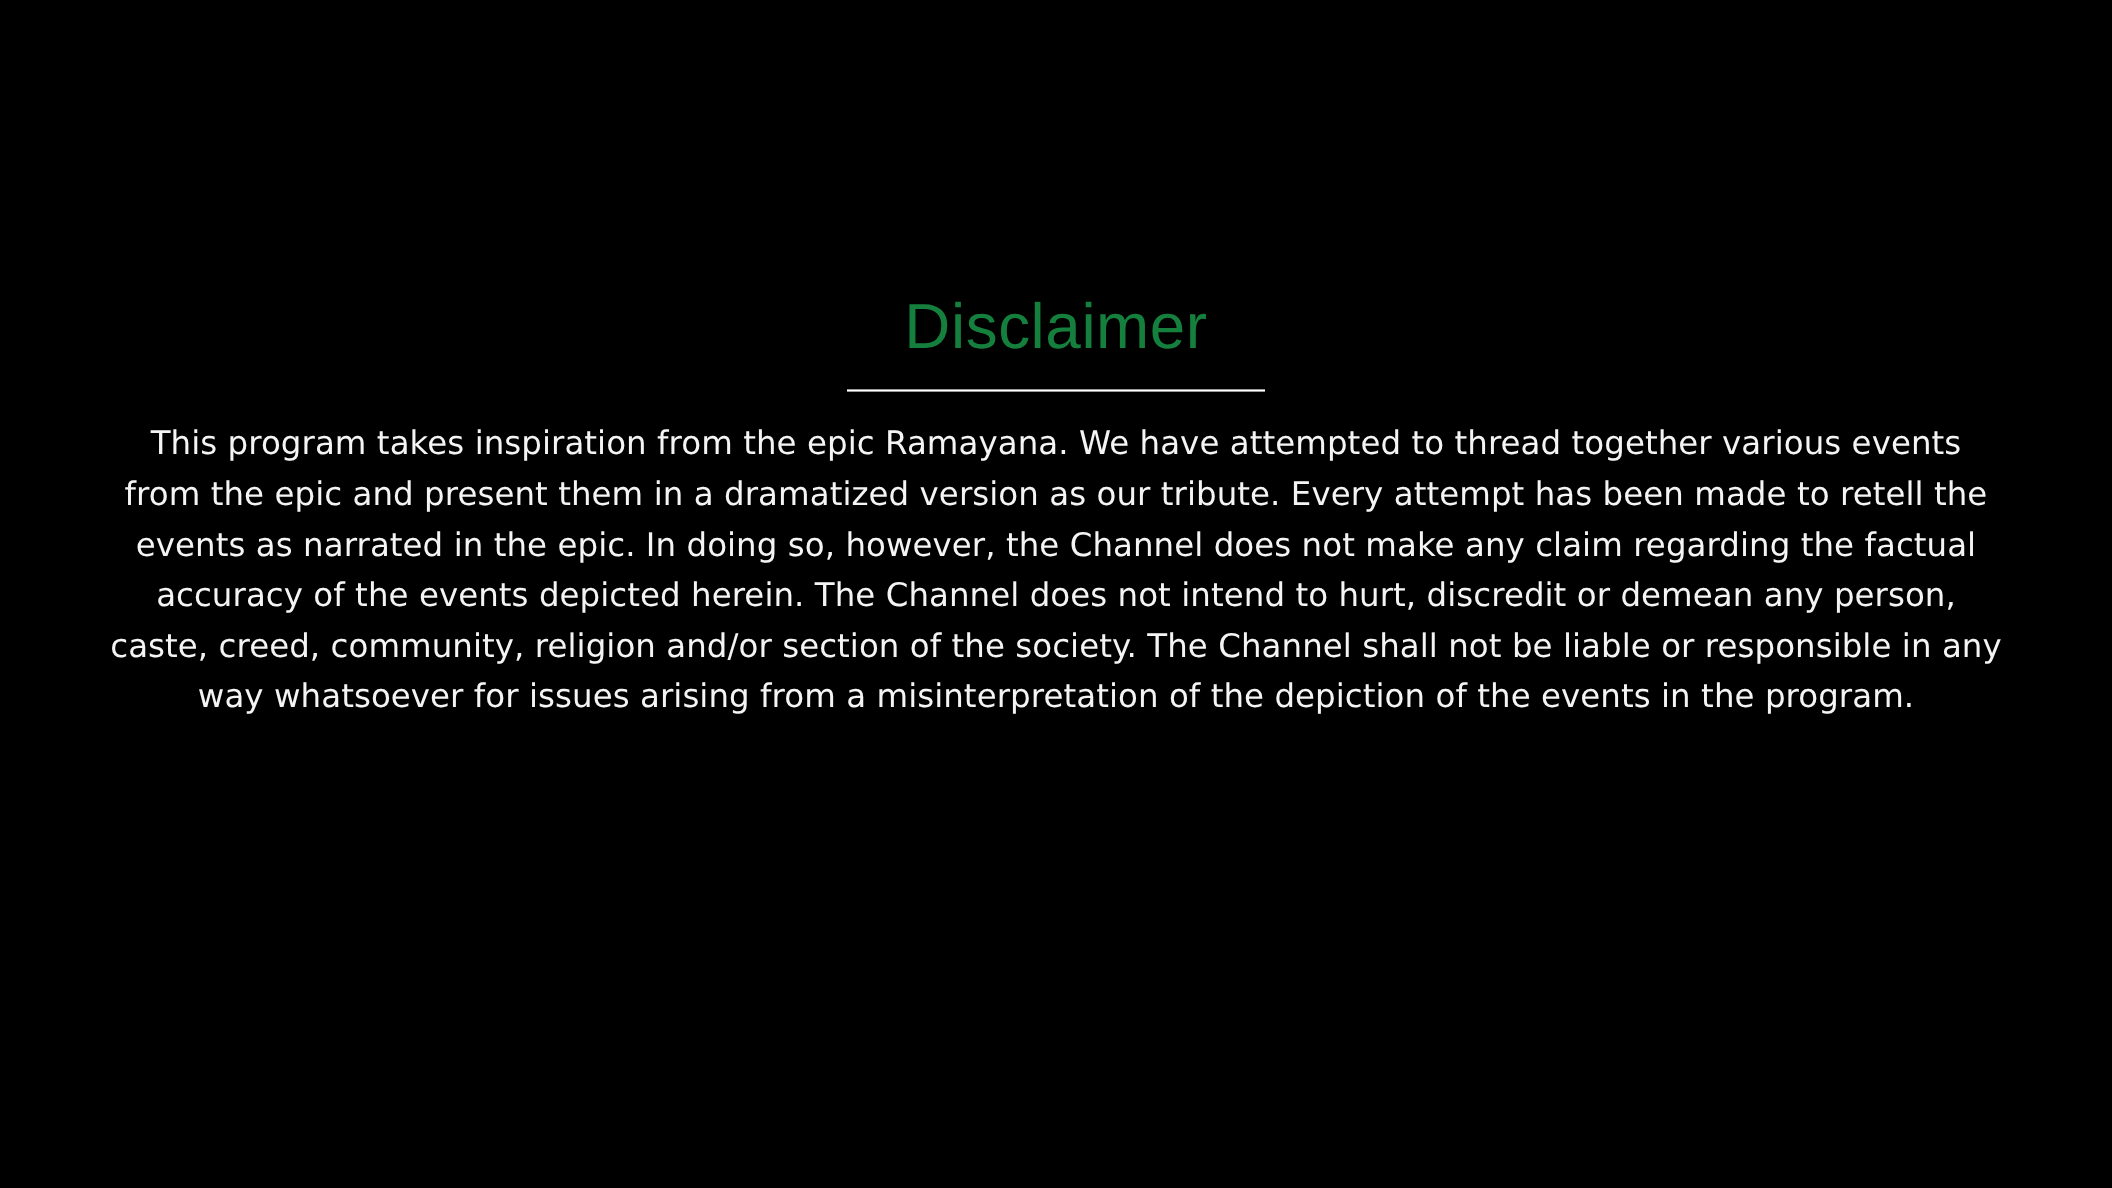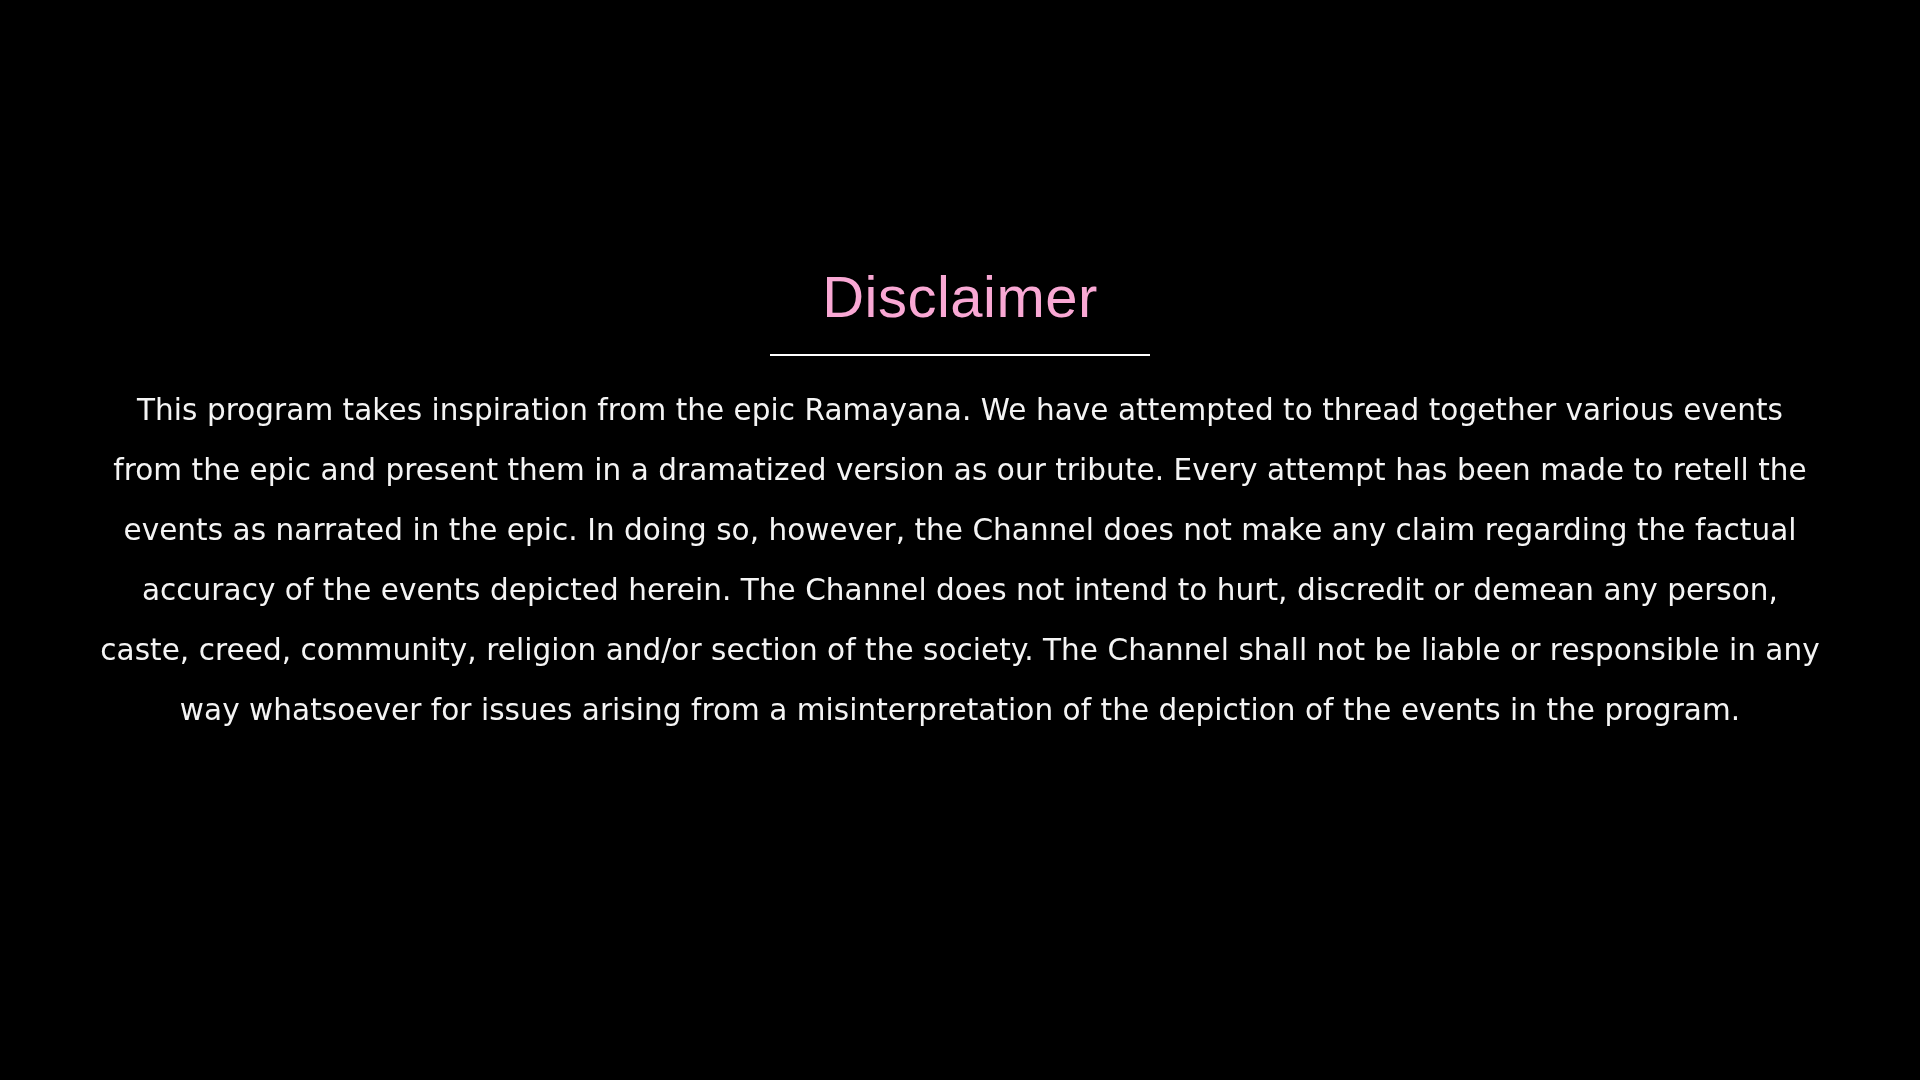--- a/index.html
+++ b/index.html
@@ -31,36 +31,36 @@
     align-items: center;
     justify-content: flex-start;
   }
   .title {
     margin-top: 268px;
     font-family: "Liberation Sans", sans-serif;
     font-size: 58px;
     font-weight: 400;
     line-height: 1.0;
     letter-spacing: 0.5px;
-    color: #f9a8d4;
+    color: #15803d;
     text-align: center;
   }
   .title-rule {
     width: 380px;
     height: 2px;
     background: #ffffff;
     margin-top: 28px;
   }
   .body-text {
     width: 1720px;
     margin-top: 24px;
     font-family: "DejaVu Sans", sans-serif;
     font-size: 29.5px;
     font-weight: 400;
-    line-height: 60px;
+    line-height: 46px;
     text-align: center;
     color: #f4f4f4;
     letter-spacing: 0.05px;
   }
 </style>
 </head>
 <body>
 
 <div class="slide">
   <div class="content">

